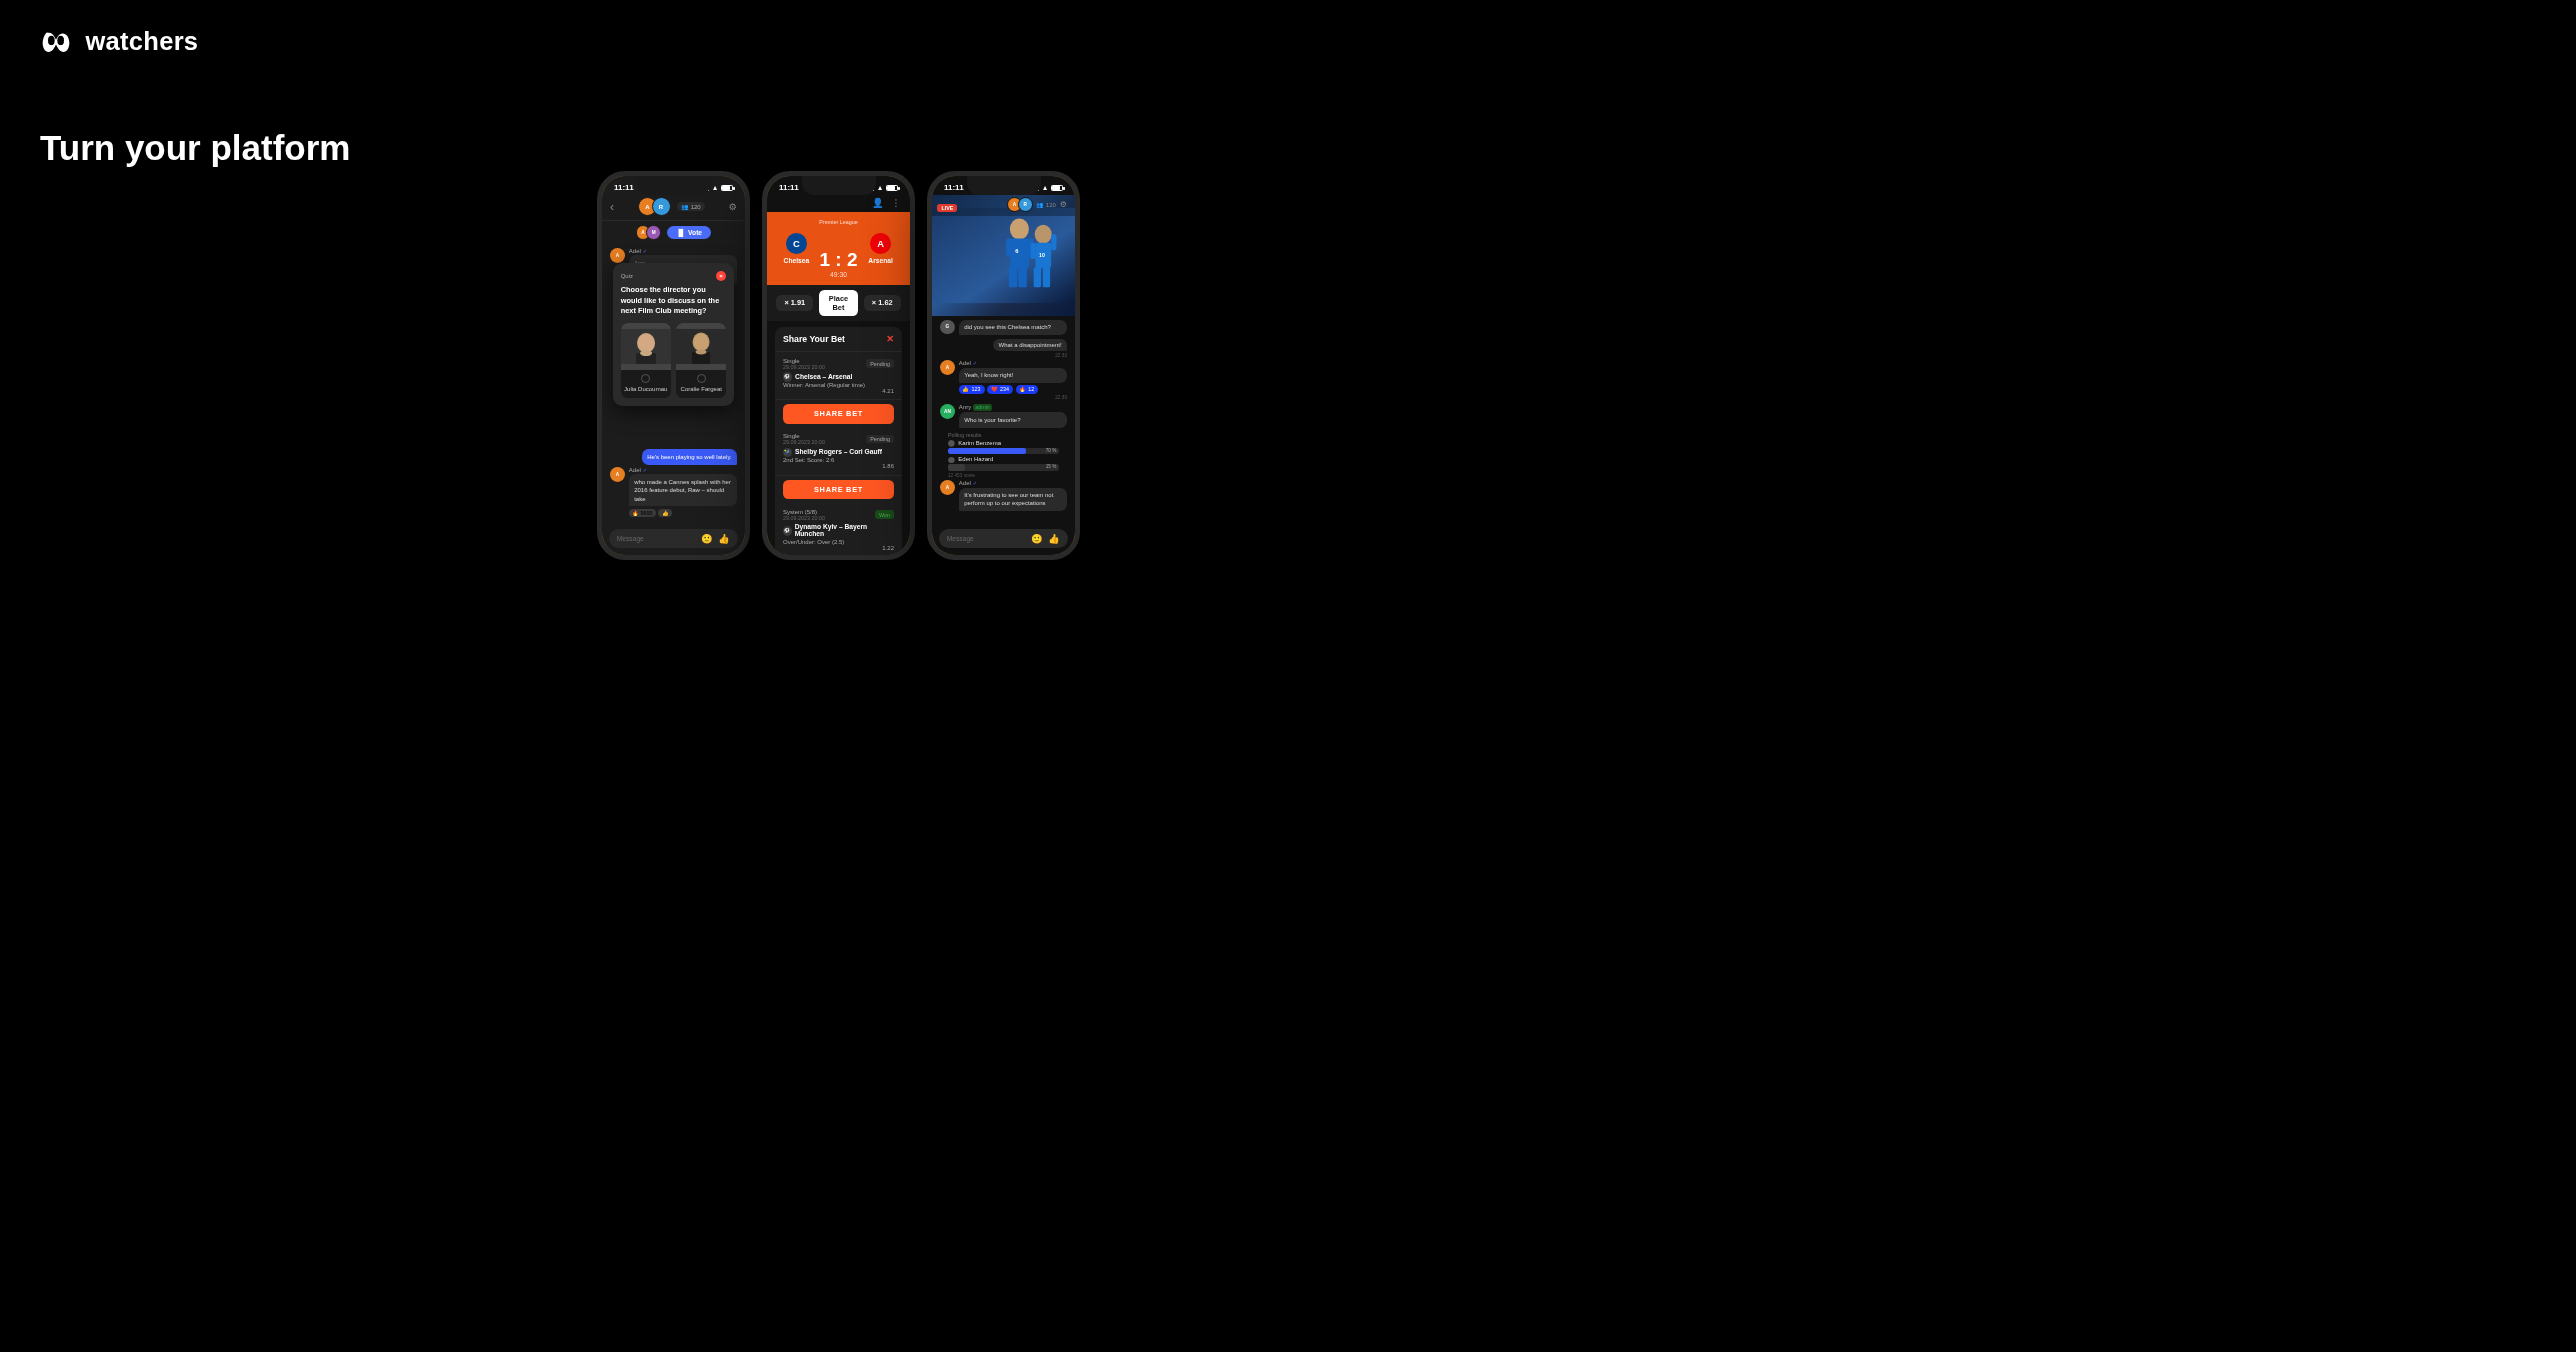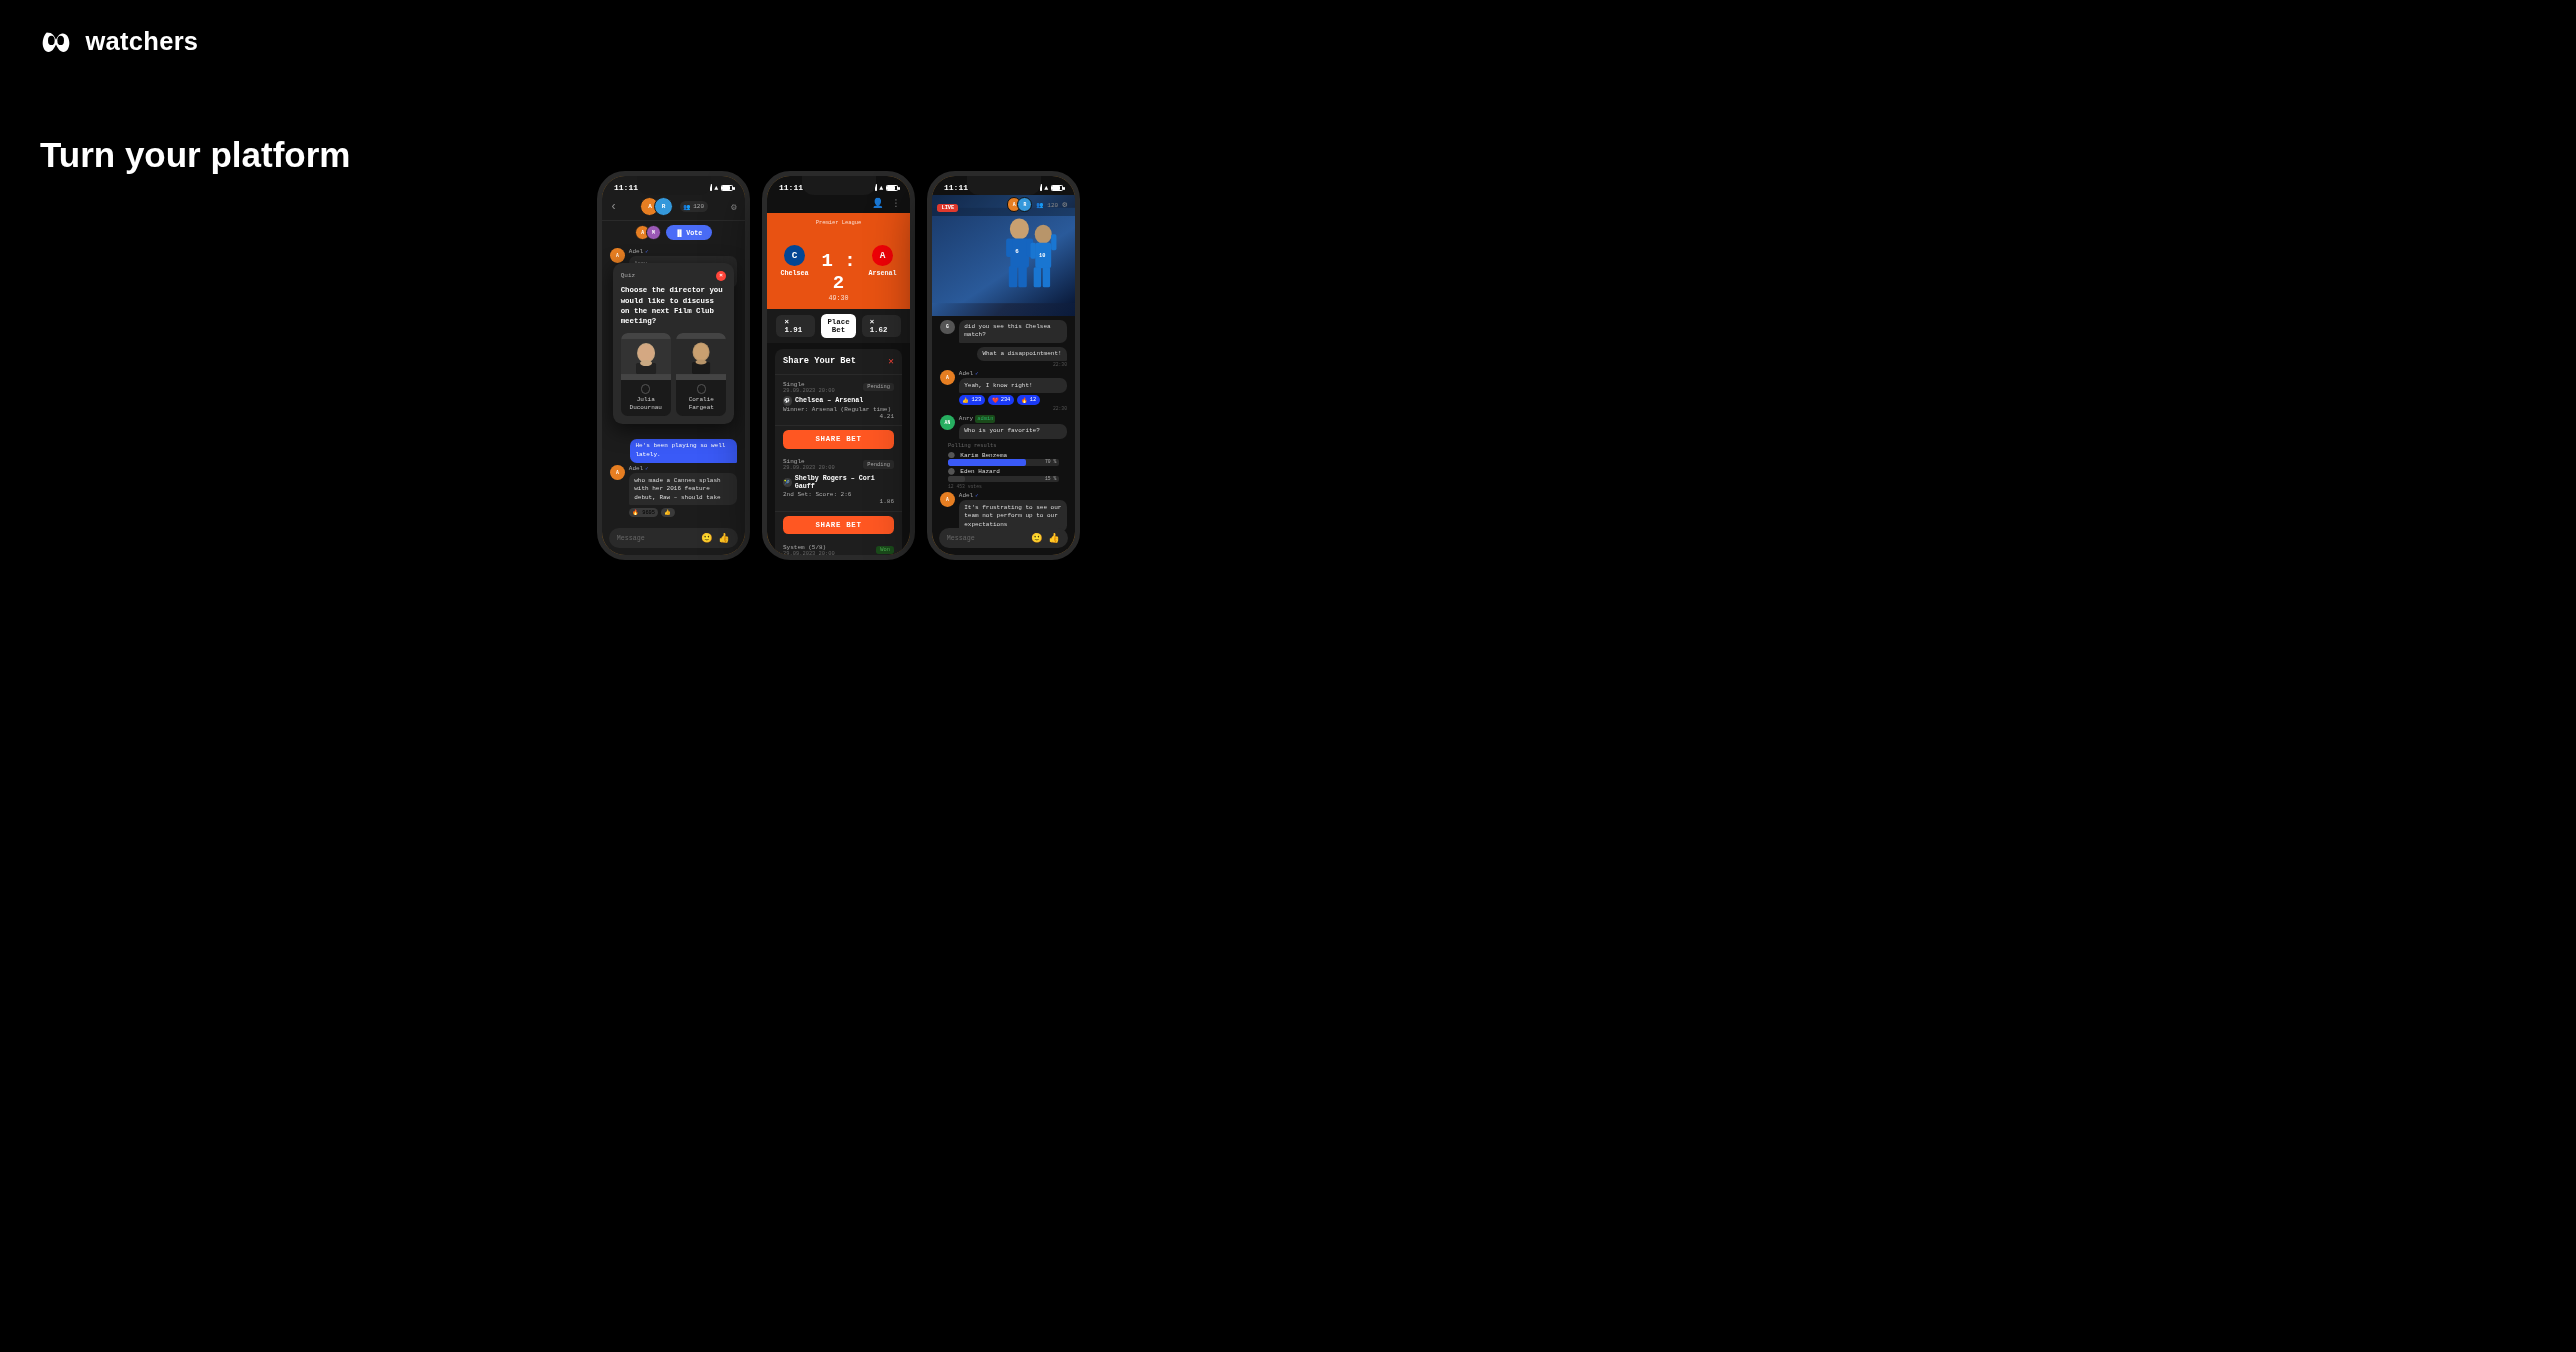--- a/index.html
+++ b/index.html
@@ -26,21 +26,21 @@
     }
     .logo-text {
       color: #fff;
       font-size: 25.5px;
       font-weight: 700;
       letter-spacing: 0.3px;
     }
     
     .hero {
       position: absolute;
-      top: 134px;
+      top: 127px;
       left: 40px;
       width: 349px;
     }
     .hero-main {
       color: #fff;
       font-size: 35px;
       font-weight: 700;
       line-height: 1.18;
       margin-bottom: 2.7px;
     }
@@ -65,21 +65,20 @@
     
     .phone {
       width: 153px;
       height: 389px;
       background: #a16207;
       border-radius: 28px;
       border: 5.4px solid #2a2a2a;
       position: relative;
       overflow: hidden;
       box-shadow: 0 20px 54px rgba(0,0,0,0.7), inset 0 0 0 0.7px #3a3a3a;
-      font-family: Liberation Mono, monospace;
     }
     .phone-notch {
       position: absolute;
       top: 0;
       left: 50%;
       transform: translateX(-50%);
       width: 74px;
       height: 19px;
       background: #1a1a1a;
       border-radius: 0 0 12px 12px;

